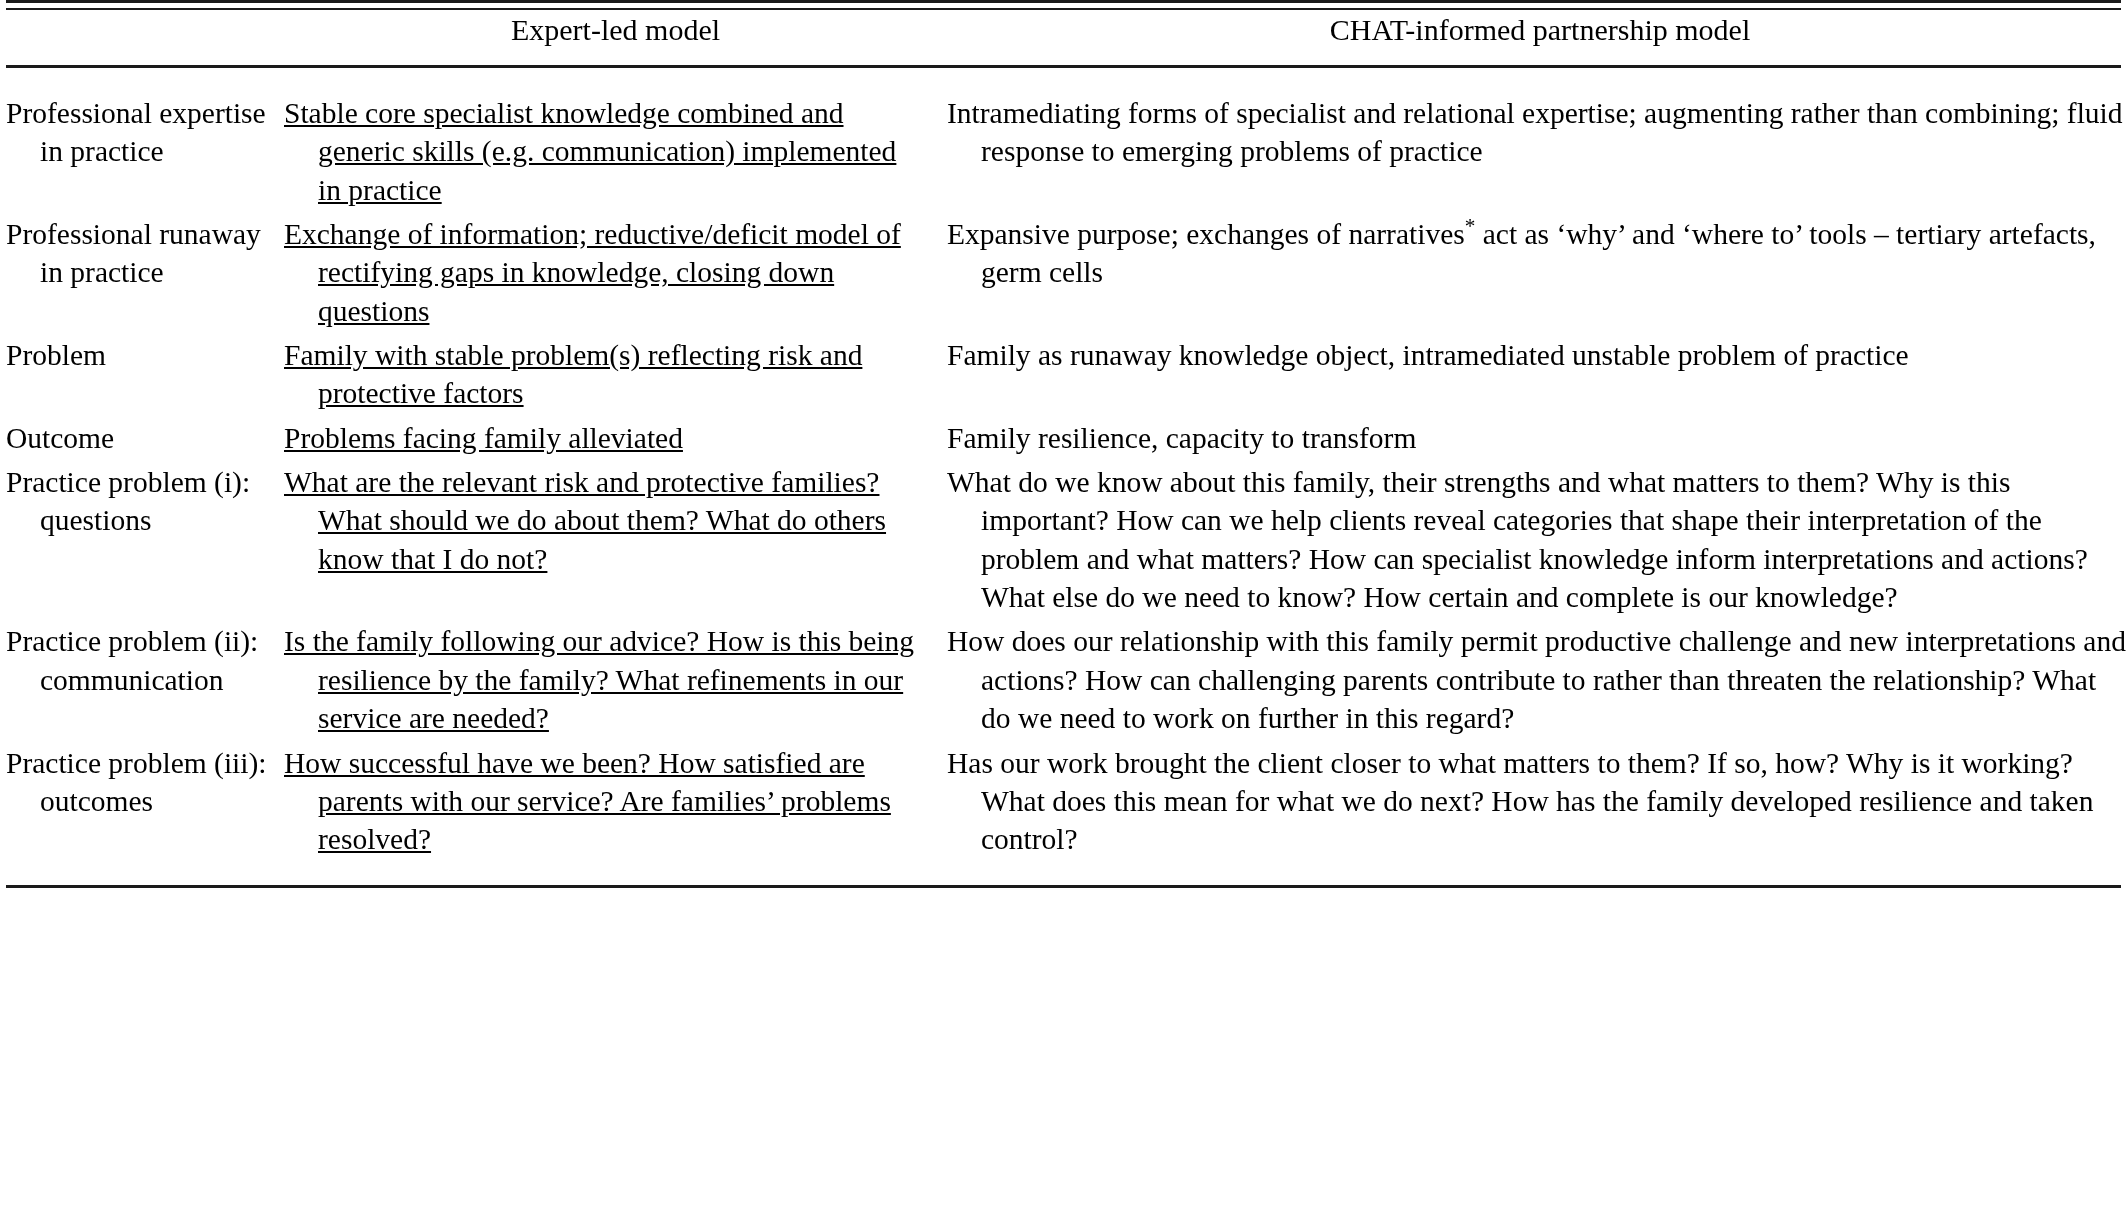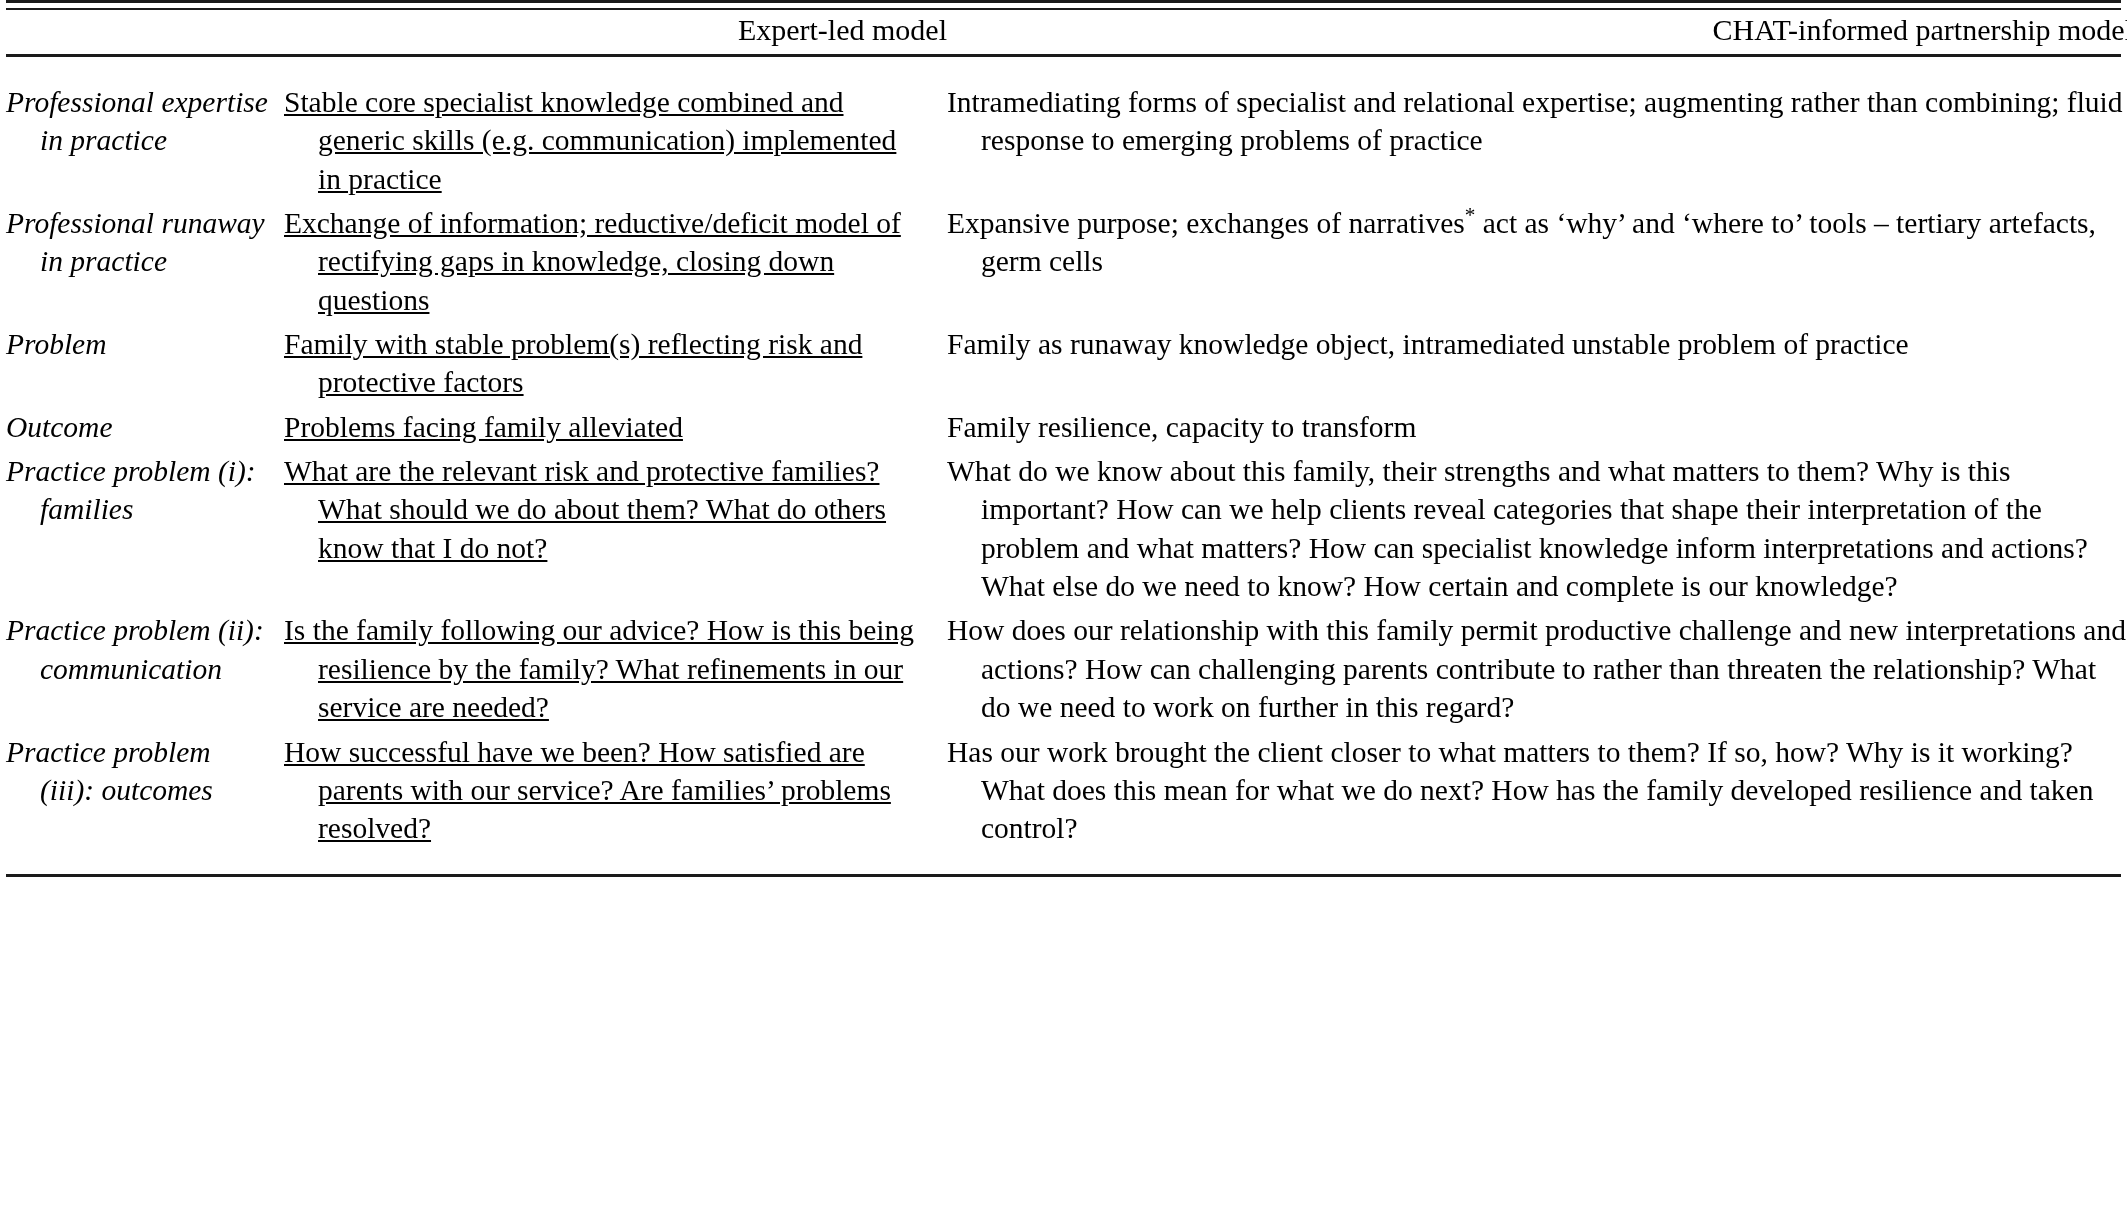--- a/index.html
+++ b/index.html
@@ -46,40 +46,39 @@
   }
   .spacer-body-top { height: 20px; }
   .spacer-body-bottom { height: 14px; }
 
   col.c1 { width: 278px; }
   col.c2 { width: 663px; }
   col.c3 { width: 1186px; }
 
   thead th {
     font-weight: normal;
-    text-align: right;
-    padding: 0 0 5px 0;
+    text-align: center;
+    padding: 0 0 16px 0;
     vertical-align: bottom;
     font-size: 30px;
   }
   thead th.blank-head { }
 
   tbody td {
     vertical-align: top;
     padding: 0 0 6px 0;
     text-align: left;
   }
   
   .cell {
     padding-left: 34px;
     text-indent: -34px;
   }
   td.col-label .cell {
     padding-right: 14px;
-    font-style: italic;
   }
   td.col-expert .cell {
     padding-right: 22px;
     text-decoration: underline;
   }
   td.col-chat .cell {
     padding-right: 4px;
   }
   sup.asterisk {
     font-size: 0.72em;
@@ -167,21 +166,21 @@
         <td class="col-expert">
           <div class="cell">Problems facing family alleviated</div>
         </td>
         <td class="col-chat">
           <div class="cell">Family resilience, capacity to transform</div>
         </td>
       </tr>
 
       <tr>
         <td class="col-label">
-          <div class="cell">Practice problem (i): families</div>
+          <div class="cell">Practice problem (i): questions</div>
         </td>
         <td class="col-expert">
           <div class="cell">What are the relevant risk and protective families? What should we do about them? What do others know that I do not?</div>
         </td>
         <td class="col-chat">
           <div class="cell">What do we know about this family, their strengths and what matters to them? Why is this important? How can we help clients reveal categories that shape their interpretation of the problem and what matters? How can specialist knowledge inform interpretations and actions? What else do we need to know? How certain and complete is our knowledge?</div>
         </td>
       </tr>
 
       <tr>

